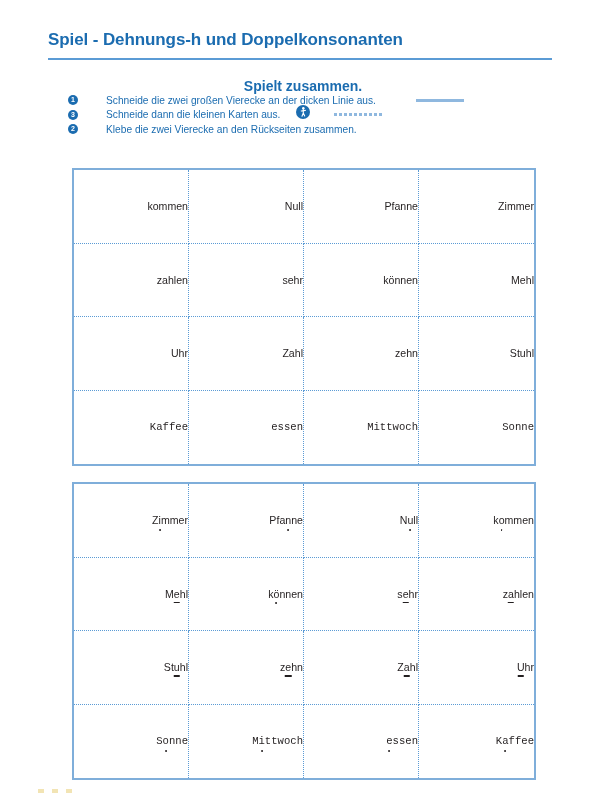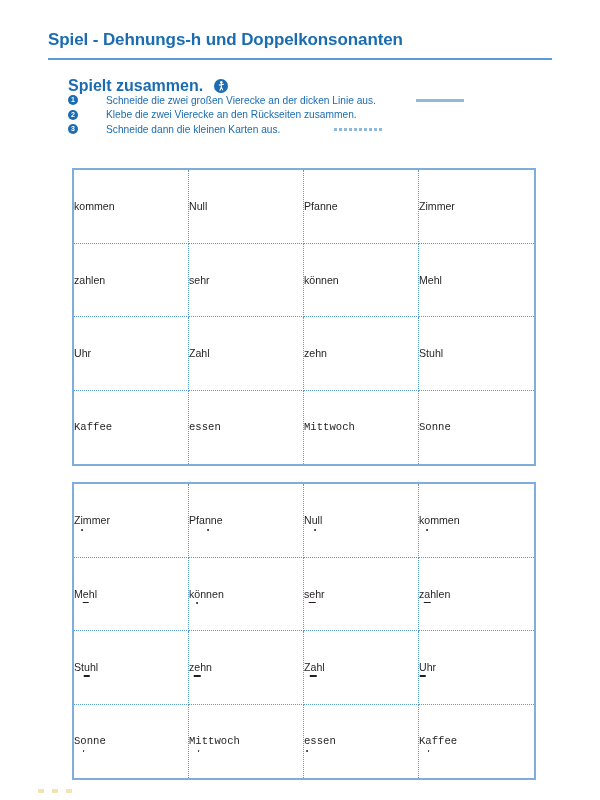--- a/index.html
+++ b/index.html
@@ -39,24 +39,25 @@
   .instructions {
     position: absolute;
     left: 68px;
     top: 78px;
     width: 470px;
   }
   .instr-head {
     display: flex;
     align-items: center;
     gap: 11px;
-    font-size: 16px;
+    font-size: 14px;
     font-weight: bold;
     color: #1B6CB0;
     height: 15px;
+    flex-direction: column;
   }
   .person-icon {
     width: 14px;
     height: 14px;
     flex: 0 0 14px;
     display: block;
   }
   .instr-row {
     display: flex;
     align-items: center;
@@ -110,21 +111,21 @@
     display: grid;
     grid-template-columns: repeat(4, 1fr);
     grid-template-rows: repeat(4, 1fr);
   }
   #grid-one { top: 168px; height: 298px; }
   #grid-two { top: 482px; height: 298px; }
 
   .card-cell {
     display: flex;
     align-items: center;
-    justify-content: flex-start;
+    justify-content: flex-end;
     box-sizing: border-box;
     border-right: 1.3px dotted #5B9BD5;
     border-bottom: 1.3px dotted #5B9BD5;
     font-size: 10.6px;
     color: #231F20;
     overflow: hidden;
   }
   .card-cell:nth-child(4n) { border-right: none; }
   .card-cell:nth-child(n+13) { border-bottom: none; font-family: Liberation Mono, monospace; }
 
@@ -193,30 +194,30 @@
     </span>
   </div>
 
   <div class="instr-row">
     <span class="num-badge">1</span>
     <span class="instr-text">Schneide die zwei großen Vierecke an der dicken Linie aus.</span>
     <span class="line-sample-solid"></span>
   </div>
 
   <div class="instr-row">
-    <span class="num-badge">2</span>
-    <span class="instr-text">Klebe die zwei Vierecke an den Rückseiten zusammen.</span>
-  </div>
-
-  <div class="instr-row">
     <span class="num-badge">3</span>
     <span class="instr-text">Schneide dann die kleinen Karten aus.</span>
     <span class="line-sample-dotted"></span>
   </div>
 
+  <div class="instr-row">
+    <span class="num-badge">2</span>
+    <span class="instr-text">Klebe die zwei Vierecke an den Rückseiten zusammen.</span>
+  </div>
+
 </div>
 
 <div class="card-grid" id="grid-one">
     <div class="card-cell">
       <span class="word">kommen</span>
     </div>
     <div class="card-cell">
       <span class="word">Null</span>
     </div>
     <div class="card-cell">

